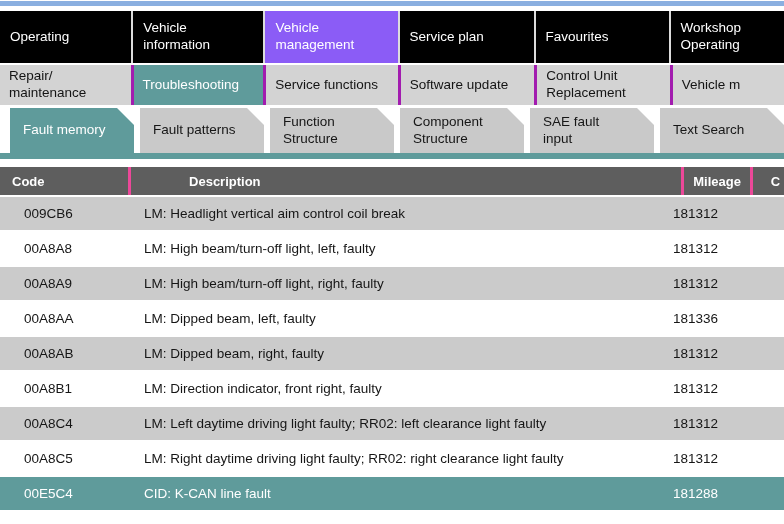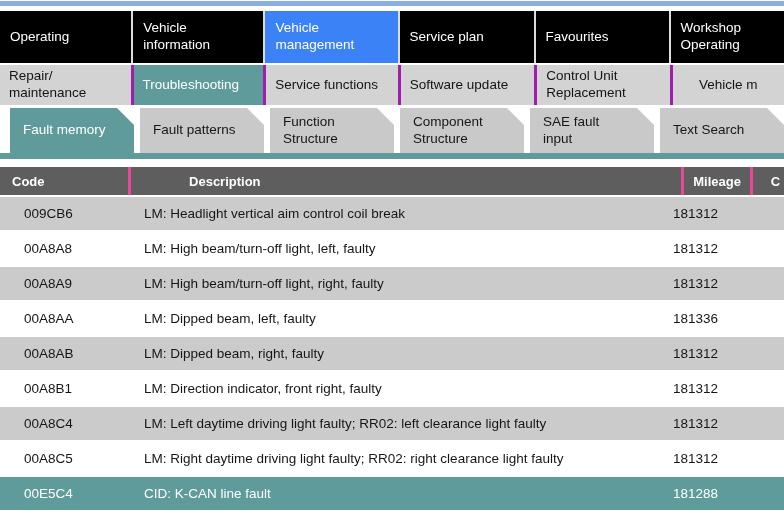--- a/index.html
+++ b/index.html
@@ -12,21 +12,21 @@
   .top-strip{height:10px;background:#fff;}
   .top-strip .blue{height:5px;margin-top:1px;background:#8aafe0;}
   
   .menu-row1{display:flex;height:52px;background:#000;}
   .menu-row1 .cell{
     box-sizing:border-box;display:flex;align-items:center;
     padding:0 10px;border-right:2px solid #dcdcdc;cursor:default;
   }
   .menu-row1 .cell:last-child{border-right:none;}
   .menu-row1 .cell .lbl{color:#fff;font-size:13.5px;line-height:1.25;white-space:pre-line;}
-  .menu-row1 .cell.active{background:#3b82f6;}
+  .menu-row1 .cell.active{background:#8b5cf6;}
   .gap2{height:2px;background:#fff;}
   .gap3{height:3px;background:#fff;}
   
   .menu-row2{display:flex;height:40px;background:#a21caf;}
   .menu-row2 .cell{
     box-sizing:border-box;display:flex;align-items:center;
     padding:0 9px;margin-right:3px;background:#d3d3d3;cursor:default;
   }
   .menu-row2 .cell:last-child{margin-right:0;}
   .menu-row2 .cell .lbl{color:#141414;font-size:13.5px;line-height:1.25;white-space:pre-line;}
@@ -111,21 +111,21 @@
       <div class="cell" style="width: 142px;">
         <div class="lbl">Service functions</div>
       </div>
       <div class="cell" style="width: 144px;">
         <div class="lbl">Software update</div>
       </div>
       <div class="cell" style="width: 143px;">
         <div class="lbl">Control Unit
 Replacement</div>
       </div>
-      <div class="cell" style="width: 120px; justify-content: center;">
+      <div class="cell" style="width: 120px;">
         <div class="lbl">Vehicle m</div>
       </div>
     </div>
   <div class="gap3"></div>
   <div class="tab-row">
       <div class="tab active">
         <div class="lbl">Fault memory</div>
       </div>
       <div class="tab">
         <div class="lbl">Fault patterns</div>

